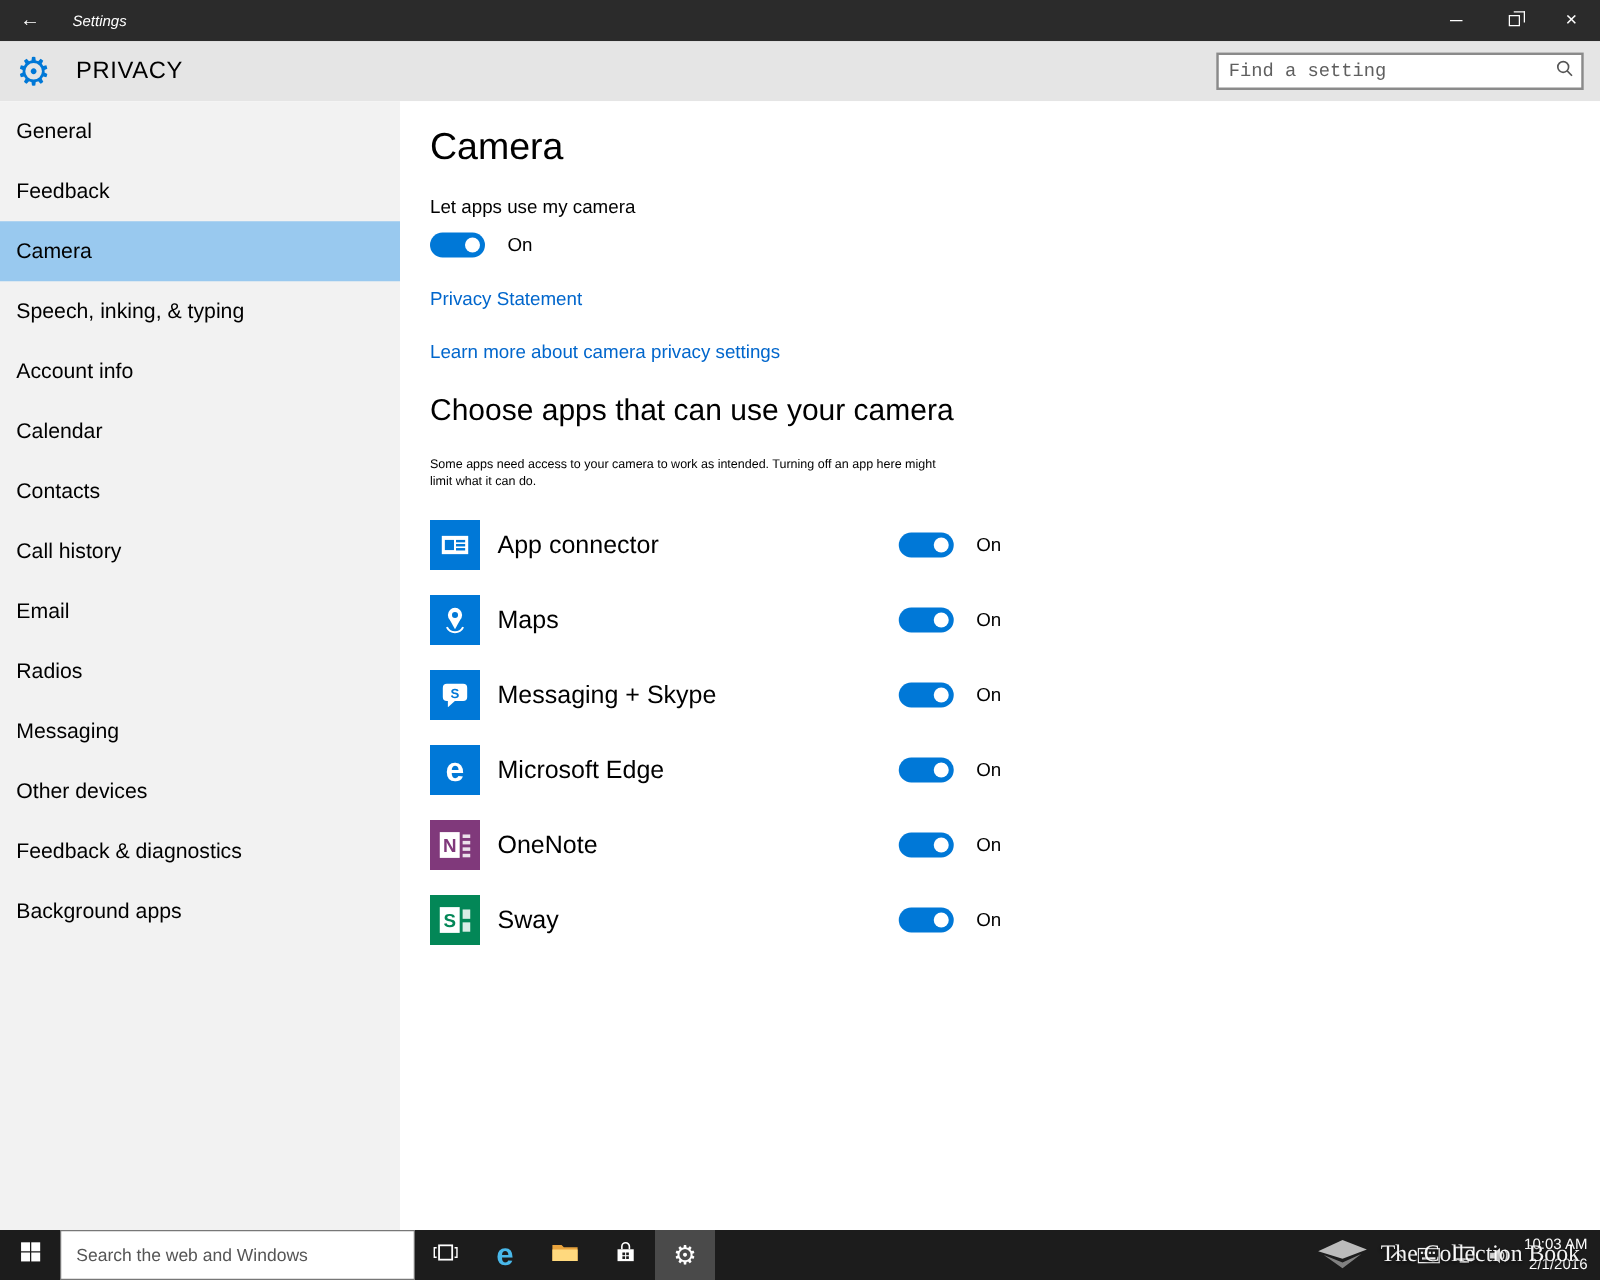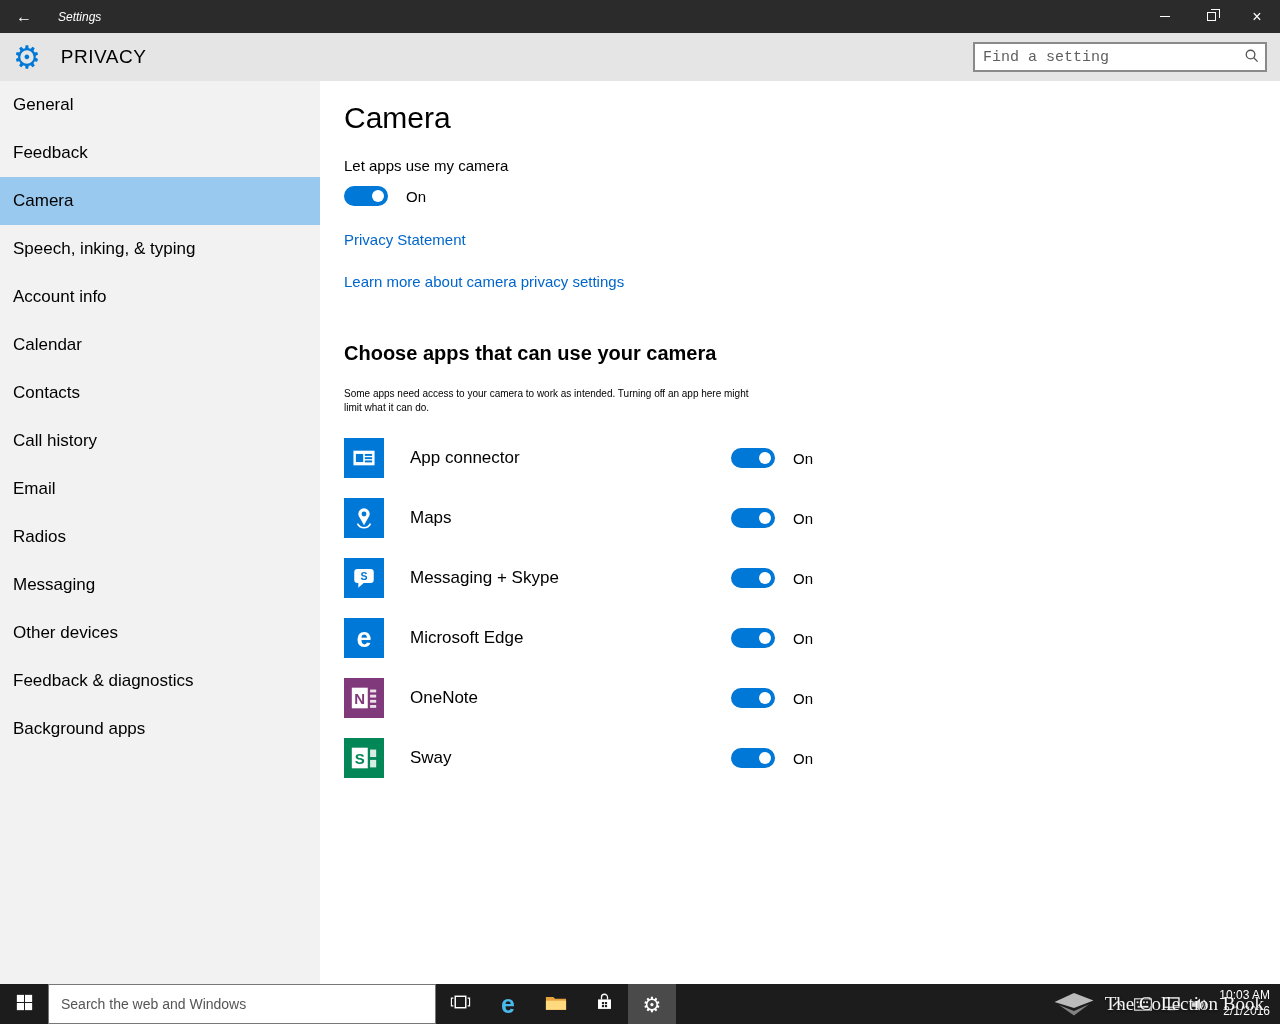--- a/index.html
+++ b/index.html
@@ -39,35 +39,35 @@
   .side-item.hovered  { background:#d9d9d9; }
 
   .main { flex:1; background:#fff; padding:20px 0 0 24px; }
   .main h1 { font-size:30px; font-weight:300; }
   .setting-label { font-size:15px; margin-top:22px; }
   .toggle-row { display:flex; align-items:center; gap:18px; margin-top:12px; }
   .toggle { width:44px; height:20px; border-radius:10px; background:#0078d7; position:relative; cursor:pointer; flex:0 0 auto; }
   .toggle .knob { position:absolute; top:4px; right:4px; width:12px; height:12px; border-radius:50%; background:#fff; }
   .toggle-state { font-size:15px; }
   .link { display:block; color:#0066cc; font-size:15px; text-decoration:none; margin-top:25px; cursor:pointer; width:max-content; }
-  .main h2 { font-size:20px; font-weight:700; margin-top:52px; }
+  .main h2 { font-size:24px; font-weight:400; margin-top:25px; }
   .desc { font-size:10px; max-width:408px; margin-top:22px; line-height:1.35; }
 
   .app-list { margin-top:14px; }
   .app-row { display:flex; align-items:center; height:60px; }
   .app-icon { width:40px; height:40px; display:flex; align-items:center; justify-content:center; flex:0 0 auto; }
-  .app-name { width:321px; margin-left:26px; font-size:17px; }
+  .app-name { width:321px; margin-left:14px; font-size:20px; }
   .app-state { margin-left:18px; font-size:15px; }
 
   
   .taskbar { position:absolute; bottom:0; left:0; right:0; height:40px; background:#1c1c1c;
     display:flex; align-items:stretch; z-index:4; }
   .tb-btn { width:48px; display:flex; align-items:center; justify-content:center; cursor:pointer; }
   .tb-btn.active { background:#4a4a4a; }
-  .tb-search { width:388px; background:#fff; border:1px solid #777; display:flex; align-items:center; padding-left:12px; }
+  .tb-search { width:284px; background:#fff; border:1px solid #777; display:flex; align-items:center; padding-left:12px; }
   .tb-search input { border:none; outline:none; width:100%; font-size:14px; color:#333; font-family:inherit; background:transparent; }
   .tb-search input::placeholder { color:#555; }
   .tb-gear { font-size:21px; color:#fff; line-height:1; }
   .edge-e { font-size:25px; font-weight:bold; color:#49b8ea; line-height:1; }
 
   .tray { margin-left:auto; display:flex; align-items:center; gap:11px; padding-right:10px; }
   .tray-icon { display:flex; align-items:center; opacity:0.95; cursor:pointer; }
   .clock { color:#fff; font-size:12px; text-align:right; line-height:1.3; cursor:default; }
 
   .watermark { position:absolute; right:16px; bottom:5px; height:30px; display:flex; align-items:center; gap:8px;

